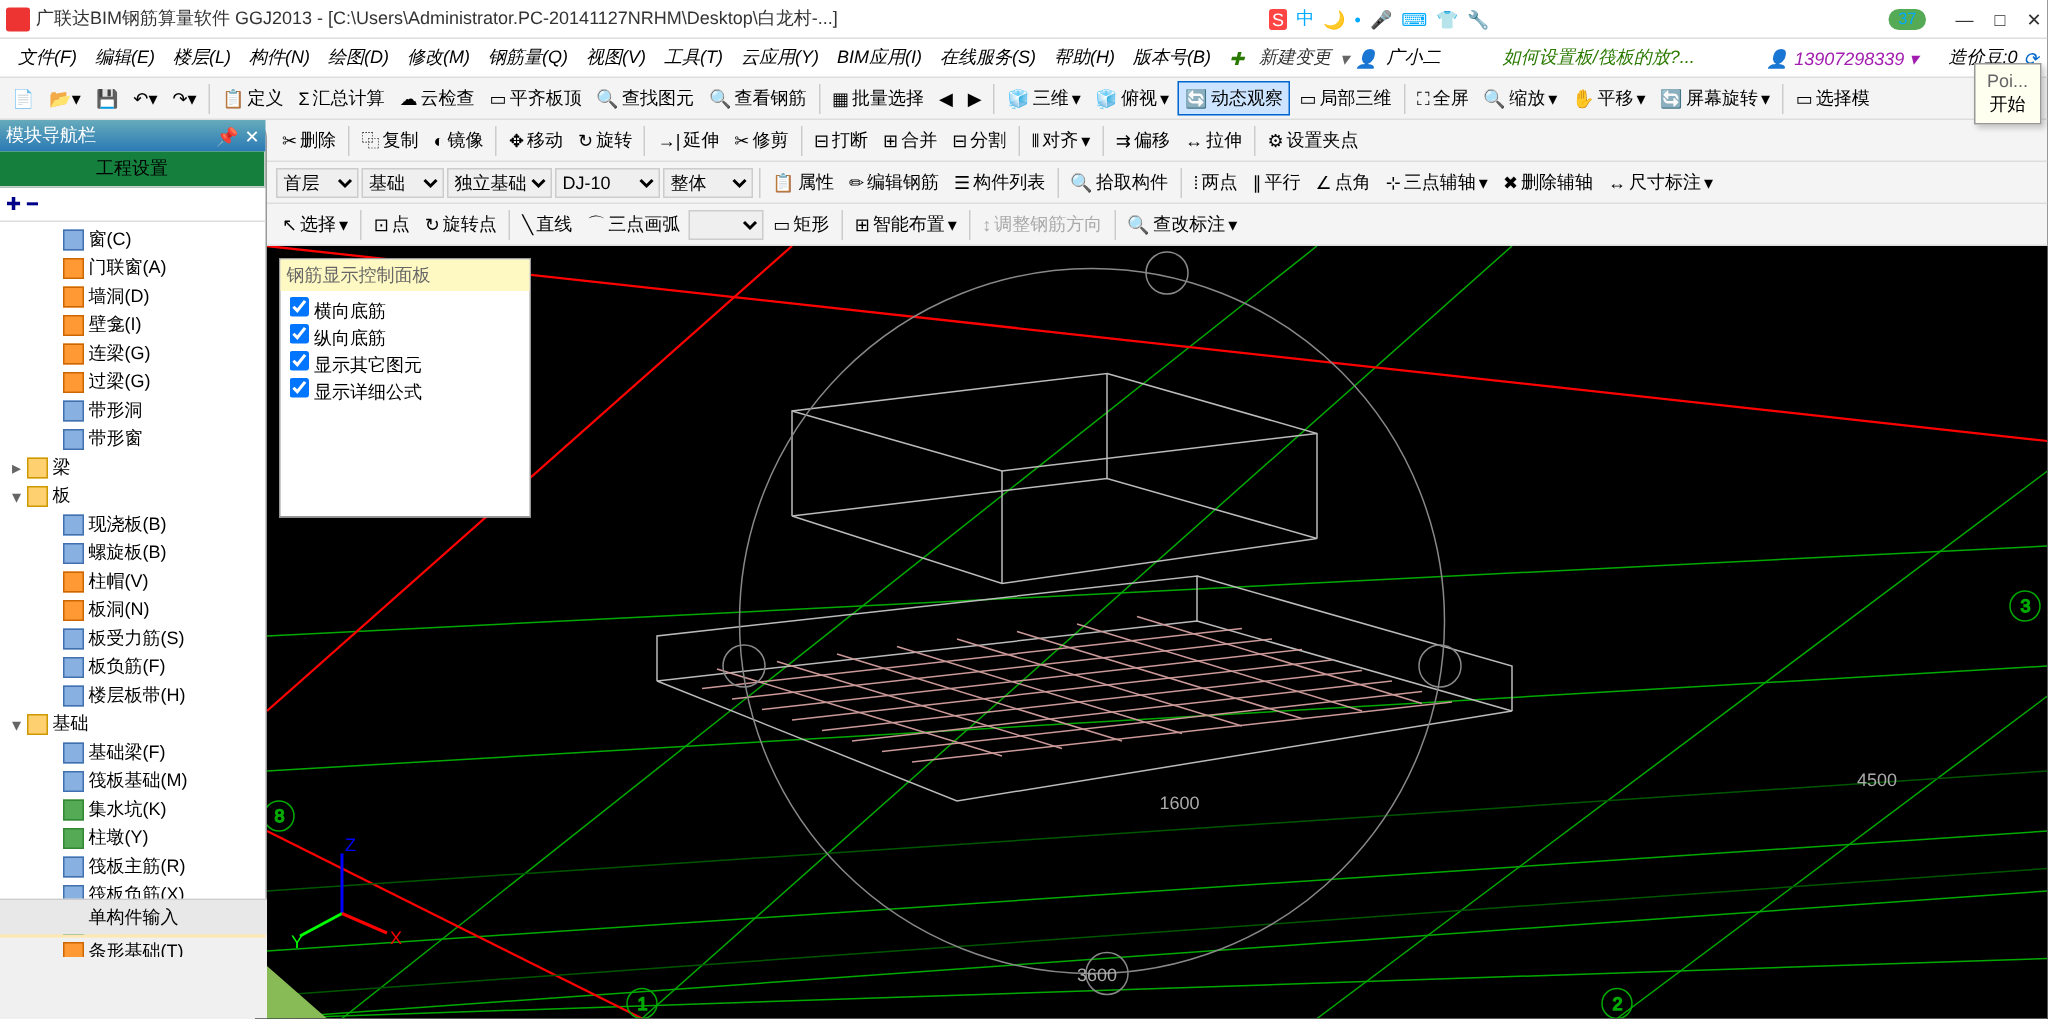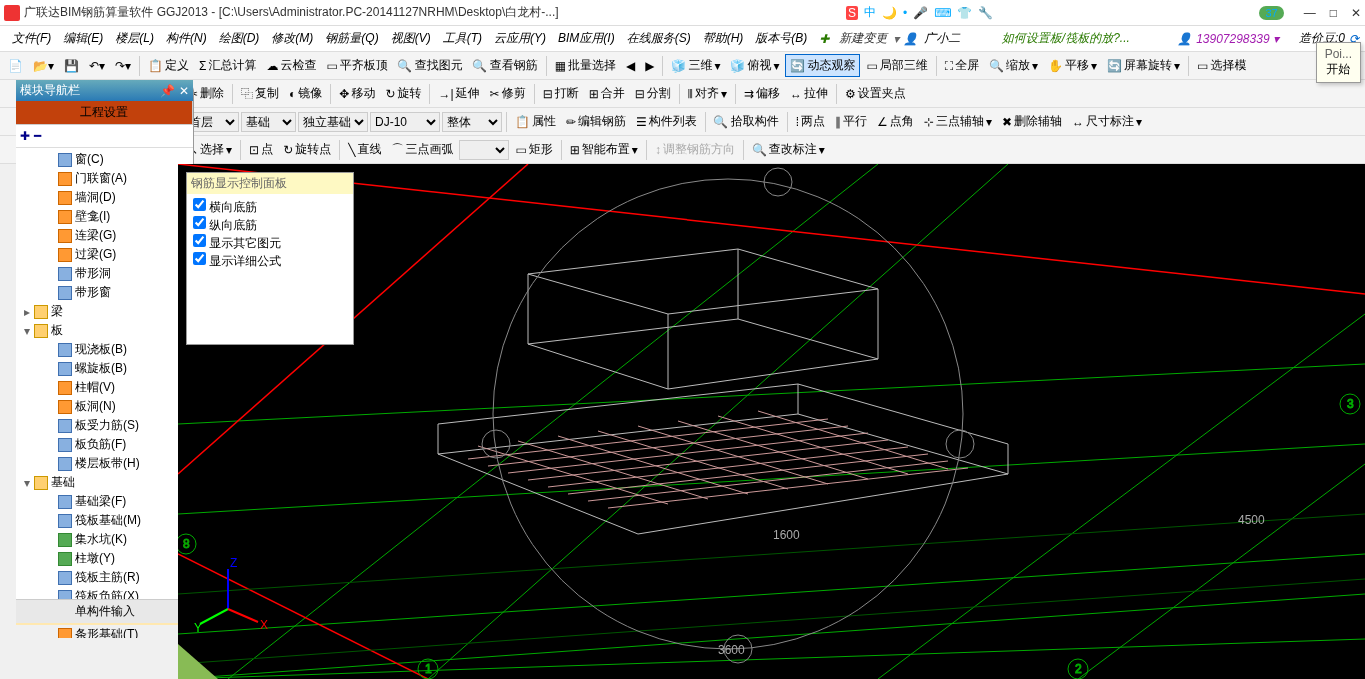--- a/index.html
+++ b/index.html
@@ -38,21 +38,21 @@
 
 
 .main { display: flex; height: calc(679px - 26px - 26px - 28px - 28px - 28px - 28px); }
 
 
 .left-panel { width: 178px; background: #fff; border-right: 1px solid #999; }
 .panel-header { background: linear-gradient(#6ab, #2a7ab5); color: #fff; padding: 2px 4px; display: flex; align-items: center; }
 .panel-header .title { flex: 1; }
 .panel-header .pin, .panel-header .close { cursor: pointer; margin-left: 4px; }
 .tab-row { display: flex; }
-.tab-row .tab { flex: 1; text-align: center; padding: 3px 0; background: #c2410c; cursor: pointer; border-right: 1px solid #ccc; border-bottom: 1px solid #ccc; }
+.tab-row .tab { flex: 1; text-align: center; padding: 3px 0; background: #15803d; cursor: pointer; border-right: 1px solid #ccc; border-bottom: 1px solid #ccc; }
 .tab-row .tab.active { background: #fff; border-bottom: 1px solid #fff; }
 .icon-row { padding: 4px; display: flex; gap: 4px; border-bottom: 1px solid #ddd; }
 .icon-row span { cursor: pointer; color: #008; }
 
 .tree { overflow-y: auto; height: 490px; padding: 2px 0; }
 .tree-item { display: flex; align-items: center; padding: 1px 4px; cursor: pointer; white-space: nowrap; }
 .tree-item.l1 { padding-left: 6px; }
 .tree-item.l3 { padding-left: 42px; }
 .tree-item.selected { background: #ffe8b0; }
 .tree-item .icon { width: 14px; height: 14px; margin-right: 3px; display: inline-block; }
@@ -335,21 +335,21 @@
   <span class="tb-btn" style="color:#aaa;">
       <span>↕</span>
       <span>调整钢筋方向</span>
     </span>
   <span class="sep"></span>
   <span class="tb-btn"><span>🔍</span><span>查改标注</span>▾</span>
 </div>
 
 <div class="main">
 
-  <div class="left-panel" style="position:absolute;left:16px;top:80px;height:543px;border-radius:12px;">
+  <div class="left-panel" style="position:absolute;left:0;top:80px;height:543px;border-radius:12px;">
     <div class="panel-header">
       <span class="title">模块导航栏</span>
       <span class="pin">📌</span>
       <span class="close">✕</span>
     </div>
     <div class="tab-row">
       <div class="tab">工程设置</div>
     </div>
     <div class="icon-row">
       <span>✚</span>

